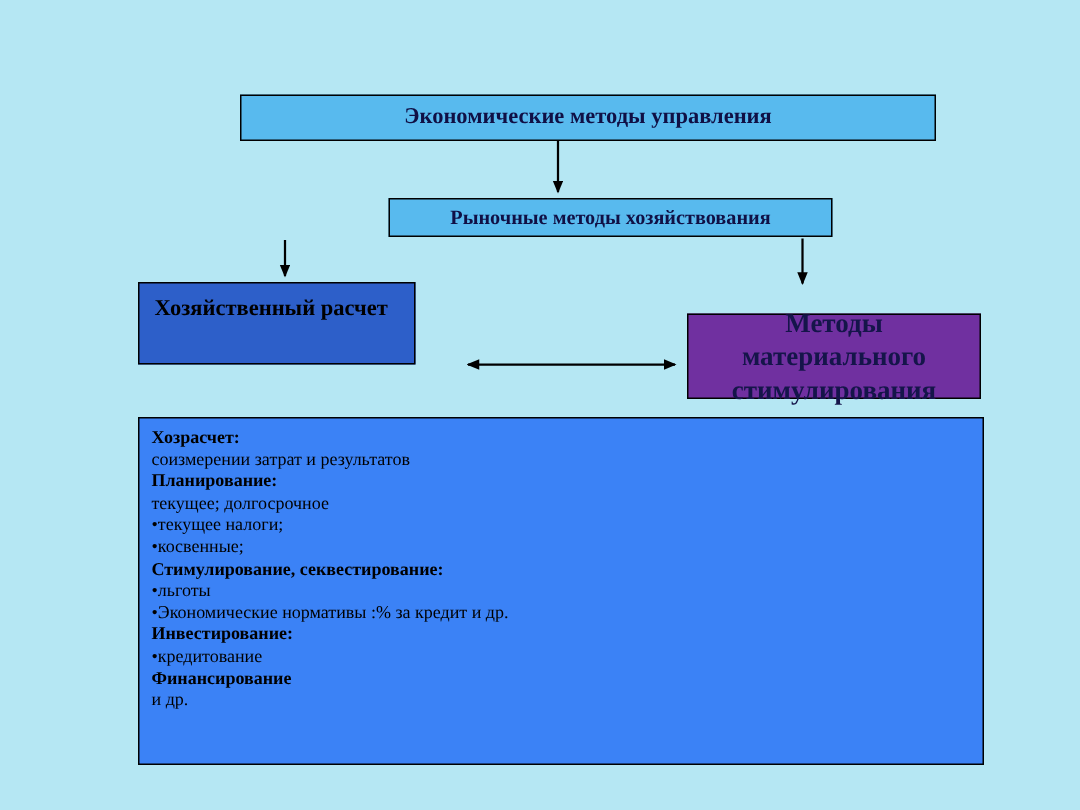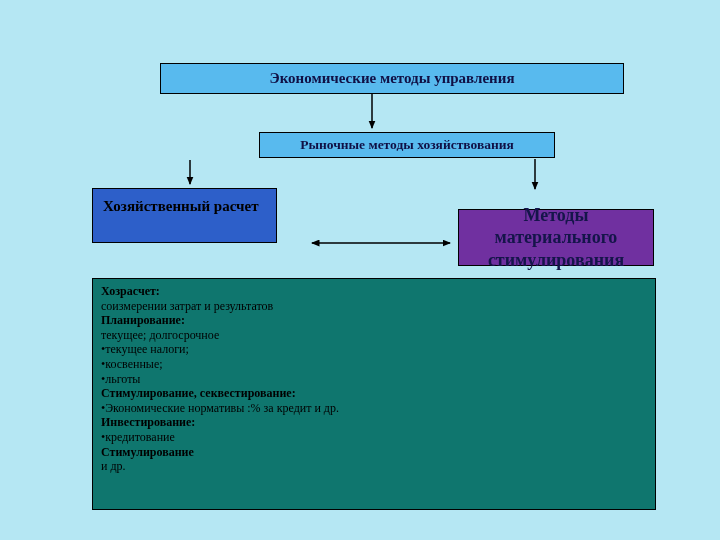--- a/index.html
+++ b/index.html
@@ -88,29 +88,29 @@
   </div>
 
   <div class="box box-left" style="background: rgb(45, 95, 201);">
     <span>Хозяйственный расчет</span>
   </div>
 
   <div class="box box-right" style="background: rgb(112, 48, 160);">
     <span>Методы материального стимулирования</span>
   </div>
 
-  <div class="box box-details" style="background: #0f766e;">
+  <div class="box box-details" style="background: #3b82f6;">
       <div class="detail-line bold">Хозрасчет:</div>
       <div class="detail-line">соизмерении затрат и результатов</div>
       <div class="detail-line bold">Планирование:</div>
       <div class="detail-line">текущее; долгосрочное</div>
       <div class="detail-line">•текущее налоги;</div>
       <div class="detail-line">•косвенные;</div>
+      <div class="detail-line bold">Стимулирование, секвестирование:</div>
       <div class="detail-line">•льготы</div>
-      <div class="detail-line bold">Стимулирование, секвестирование:</div>
       <div class="detail-line">•Экономические нормативы :% за кредит и др.</div>
       <div class="detail-line bold">Инвестирование:</div>
       <div class="detail-line">•кредитование</div>
-      <div class="detail-line bold">Стимулирование</div>
+      <div class="detail-line bold">Финансирование</div>
       <div class="detail-line">и др.</div>
     </div>
 
 </div>
 
 </body></html>

